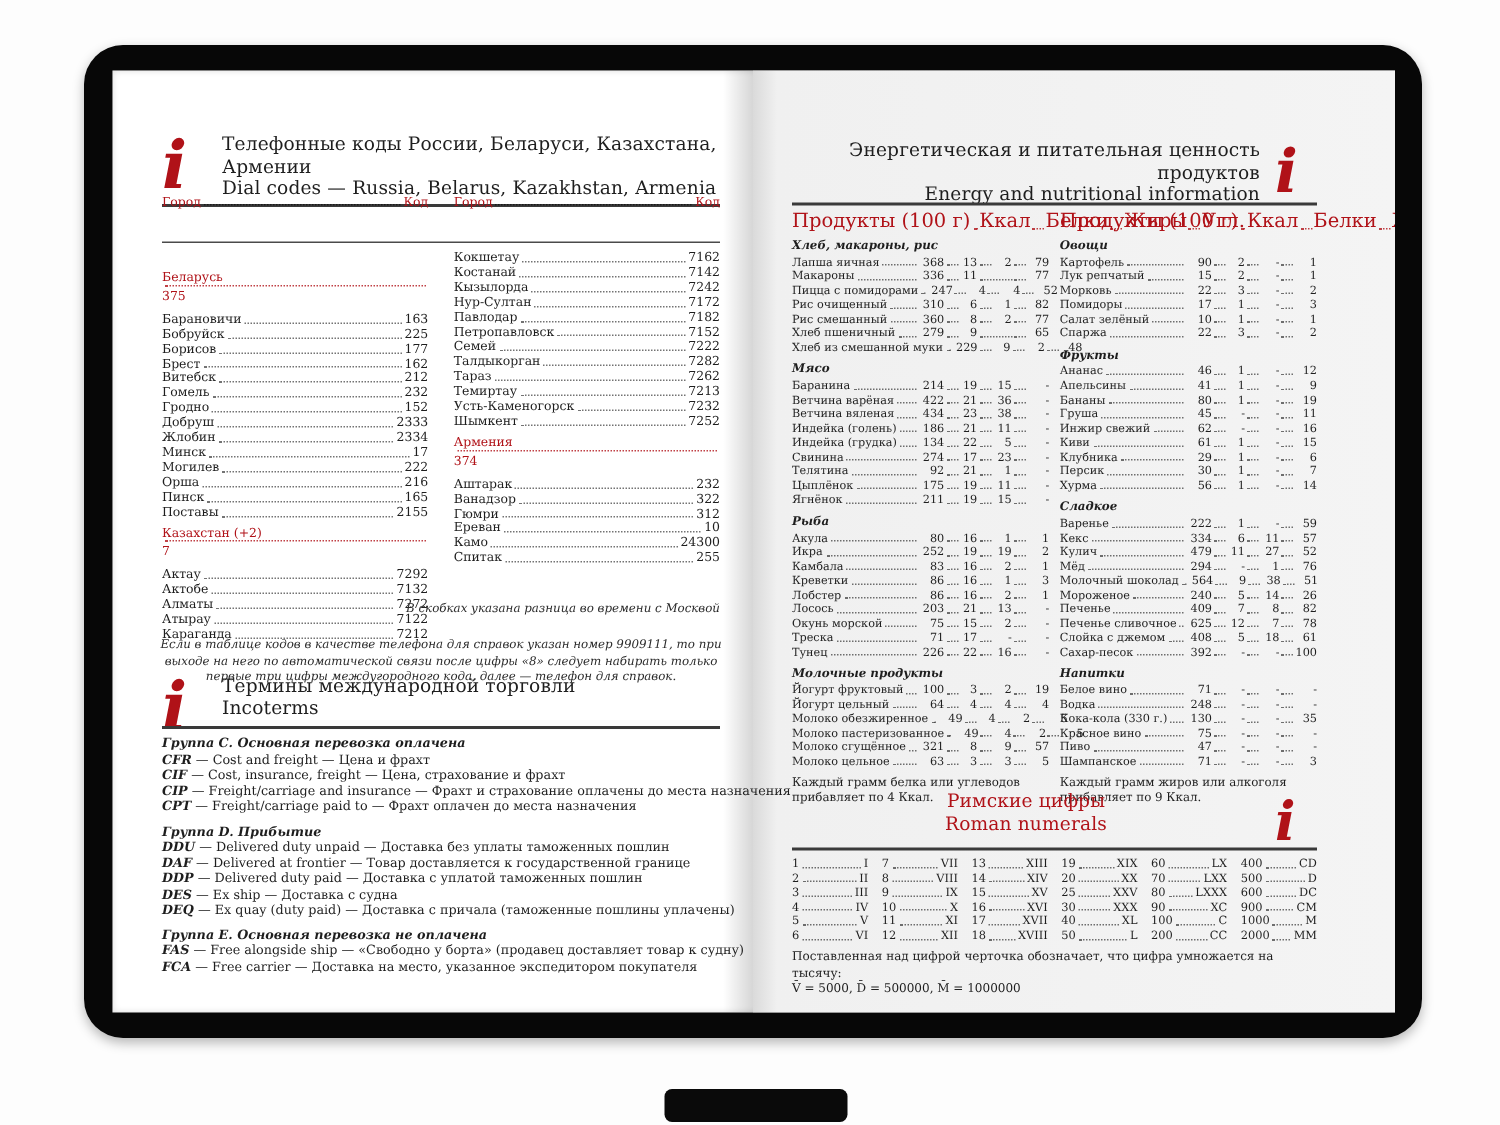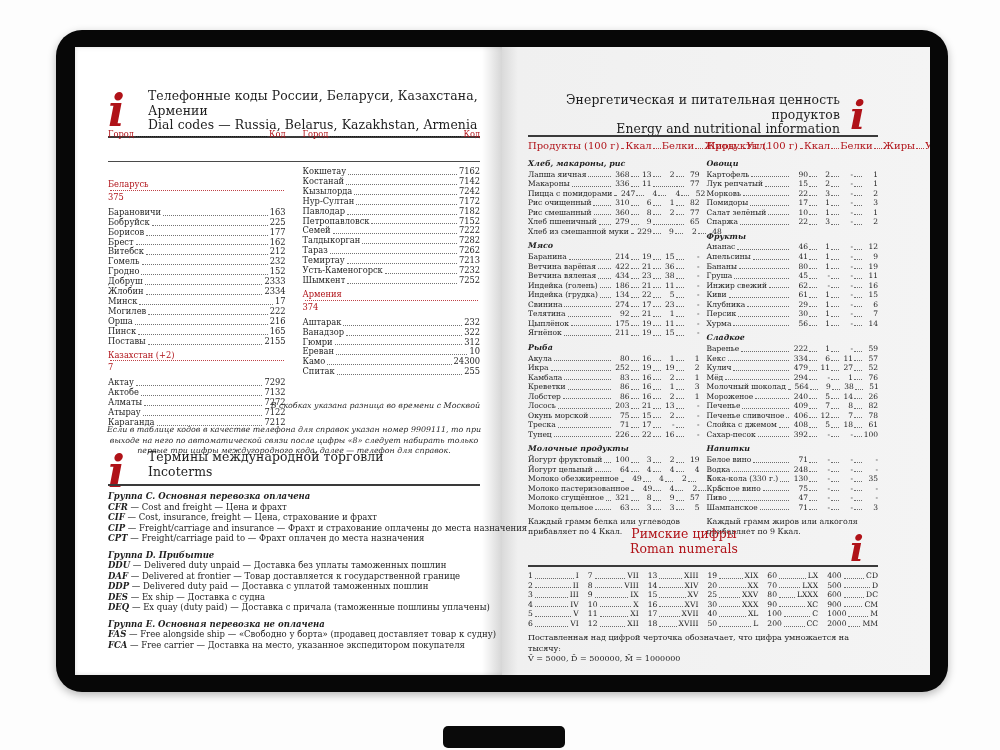--- a/index.html
+++ b/index.html
@@ -71,21 +71,21 @@
   .igroup{margin-bottom:6px;}
   .iline{font-size:8.5px;line-height:10.5px;white-space:nowrap;}
   .icode{font-weight:bold;font-style:italic;}
   
   .rp{position:absolute;left:453px;top:0;width:350px;height:476px;}
   .rp-header{position:absolute;left:0;top:46px;width:100%;display:flex;}
   .rp-header .titles{flex:1;text-align:right;padding-right:10px;}
   .rp-header .ii{font-size:40px;width:28px;flex:0 0 28px;margin-top:6px;}
   .rp-rule{top:88px;}
   .nhead-row{position:absolute;top:93px;left:0;width:100%;display:flex;gap:7px;}
-  .nhead{flex:1;display:flex;font-size:10px;color:var(--red);white-space:nowrap;min-width:0;text-align:right;}
+  .nhead{flex:1;display:flex;font-size:13px;color:var(--red);white-space:nowrap;min-width:0;text-align:right;}
   .nhead .ls{width:8px;border-bottom:1px dotted rgba(176,18,24,.8);margin:0 1px 2px;}
   .nutri-cols{position:absolute;top:112px;left:0;width:100%;display:flex;gap:7px;}
   .ncol{flex:1;min-width:0;}
   .nsh{font-size:7.9px;font-weight:bold;font-style:italic;line-height:9.6px;margin-bottom:1px;}
   .nsec{margin-bottom:5px;}
   .nrow{display:flex;font-size:7.5px;line-height:9.55px;white-space:nowrap;}
   .nrow .nn{flex:0 0 auto;}
   .nv{flex:0 0 auto;text-align:right;}
   .nv.k{width:17px;} .nv.p{width:12px;} .nv.f{width:13px;} .nv.c{width:15px;}
   .nv.e{border-bottom:1px dotted rgba(0,0,0,.55);margin:0 0 2px 0;}
@@ -1022,21 +1022,21 @@
               <span class="ls"></span>
               <span class="nv p">7</span>
               <span class="ls"></span>
               <span class="nv f">8</span>
               <span class="ls"></span>
               <span class="nv c">82</span>
             </div>
             <div class="nrow">
               <span class="nn">Печенье сливочное</span>
               <span class="lead"></span>
-              <span class="nv k">406</span>
+              <span class="nv k">625</span>
               <span class="ls"></span>
               <span class="nv p">12</span>
               <span class="ls"></span>
               <span class="nv f">7</span>
               <span class="ls"></span>
               <span class="nv c">78</span>
             </div>
             <div class="nrow">
               <span class="nn">Слойка с джемом</span>
               <span class="lead"></span>

